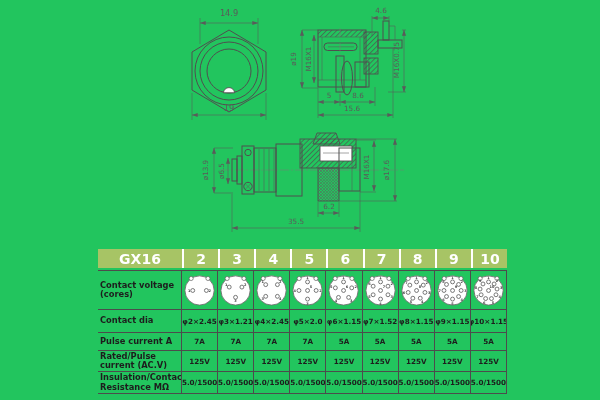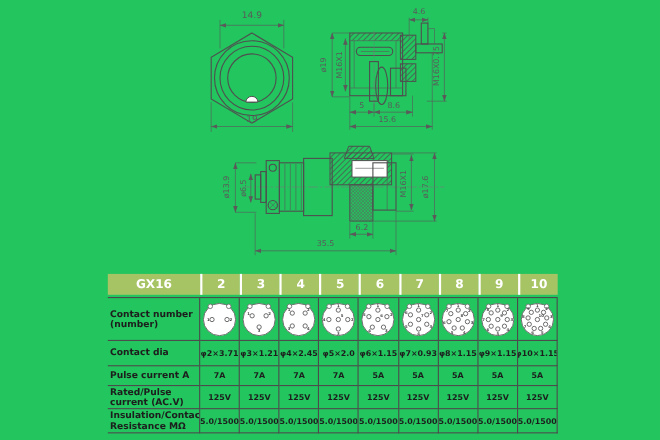--- a/index.html
+++ b/index.html
@@ -9,21 +9,21 @@
   .drawings text { font-family:"DejaVu Sans", sans-serif; fill:#5a5a5a; }
   .dt  { font-size:7.2px; text-anchor:middle; }
   .dtb { font-size:8.2px; text-anchor:middle; }
   .ol  { fill:none; stroke:#4f4f4f; stroke-width:1; }
   .th1 { fill:none; stroke:#5a5a5a; stroke-width:0.55; }
   .dim { fill:none; stroke:#5a5a5a; stroke-width:0.6; }
   .cl  { fill:none; stroke:#7a7a7a; stroke-width:0.5; stroke-dasharray:9 2 2 2; }
 
   .spec { position:absolute; left:98px; top:249px; width:409px; }
   .thead { display:grid; grid-template-columns:84px repeat(9,1fr); height:19px; margin-bottom:2px; }
-  .th { background:var(--green); color:#fff; font-weight:bold; font-size:11px;
+  .th { background:var(--green); color:#fff; font-weight:bold; font-size:14px;
         display:flex; align-items:center; justify-content:center; }
   .th + .th { border-left:2px solid #fff; }
   .tbody { border-top:1px solid #4c4c4c; }
   .trow { display:grid; grid-template-columns:84px repeat(9,1fr); }
   .td { border-right:1px solid #4c4c4c; border-bottom:1px solid #4c4c4c;
         display:flex; align-items:center; justify-content:center; text-align:center;
         font-size:7.2px; font-weight:bold; color:#1d1d1d; padding:0 1px; overflow:hidden; }
   .td.lab { justify-content:flex-start; text-align:left; padding-left:2px;
             font-size:8.3px; line-height:1.12; }
   .r-pins .td { height:38px; }
@@ -150,21 +150,21 @@
       <div class="th">4</div>
       <div class="th">5</div>
       <div class="th">6</div>
       <div class="th">7</div>
       <div class="th">8</div>
       <div class="th">9</div>
       <div class="th">10</div>
     </div>
     <div class="tbody">
       <div class="trow r-pins">
-        <div class="td lab">Contact number (number)</div>
+        <div class="td lab">Contact voltage (cores)</div>
         <div class="td pin">
             <svg width="36" height="38" viewBox="0 0 36 38">
               <circle cx="18" cy="19.5" r="15" fill="#fff" stroke="#6b6b6b" stroke-width="0.9"></circle>
               <circle cx="9.4" cy="7.199999999999999" r="2.1" fill="#fff" stroke="#6b6b6b" stroke-width="0.8"></circle>
               <circle cx="26.6" cy="7.199999999999999" r="2.1" fill="#fff" stroke="#6b6b6b" stroke-width="0.8"></circle>
               <circle cx="11.0" cy="19.5" r="2" fill="#fff" stroke="#555" stroke-width="0.8"></circle>
               <text x="7.5" y="20.7" font-size="3.6" fill="#444" text-anchor="middle" font-family="DejaVu Sans, sans-serif">1</text>
               <circle cx="25.0" cy="19.5" r="2" fill="#fff" stroke="#555" stroke-width="0.8"></circle>
               <text x="28.5" y="20.7" font-size="3.6" fill="#444" text-anchor="middle" font-family="DejaVu Sans, sans-serif">2</text>
             </svg>
@@ -325,26 +325,26 @@
               <text x="5.0" y="18.4" font-size="3.6" fill="#444" text-anchor="middle" font-family="DejaVu Sans, sans-serif">8</text>
               <circle cx="12.3" cy="12.8" r="2" fill="#fff" stroke="#555" stroke-width="0.8"></circle>
               <text x="9.5" y="10.6" font-size="3.6" fill="#444" text-anchor="middle" font-family="DejaVu Sans, sans-serif">9</text>
               <circle cx="18.0" cy="19.5" r="2" fill="#fff" stroke="#555" stroke-width="0.8"></circle>
               <text x="21.5" y="17.0" font-size="3.6" fill="#444" text-anchor="middle" font-family="DejaVu Sans, sans-serif">10</text>
             </svg>
           </div>
       </div>
       <div class="trow r-dia">
         <div class="td lab">Contact dia</div>
-        <div class="td">φ2×3.71</div>
+        <div class="td">φ2×2.45</div>
         <div class="td">φ3×1.21</div>
         <div class="td">φ4×2.45</div>
         <div class="td">φ5×2.0</div>
         <div class="td">φ6×1.15</div>
-        <div class="td">φ7×0.93</div>
+        <div class="td">φ7×1.52</div>
         <div class="td">φ8×1.15</div>
         <div class="td">φ9×1.15</div>
         <div class="td">φ10×1.15</div>
       </div>
       <div class="trow r-cur">
         <div class="td lab">Pulse current A</div>
         <div class="td">7A</div>
         <div class="td">7A</div>
         <div class="td">7A</div>
         <div class="td">7A</div>

